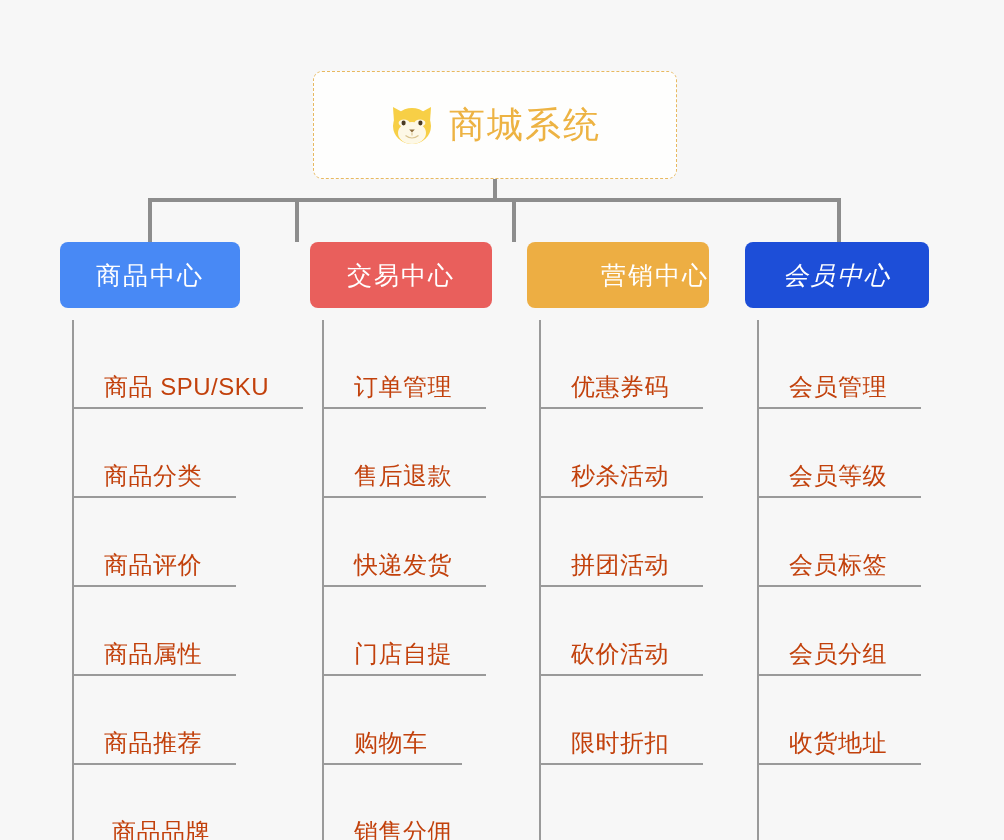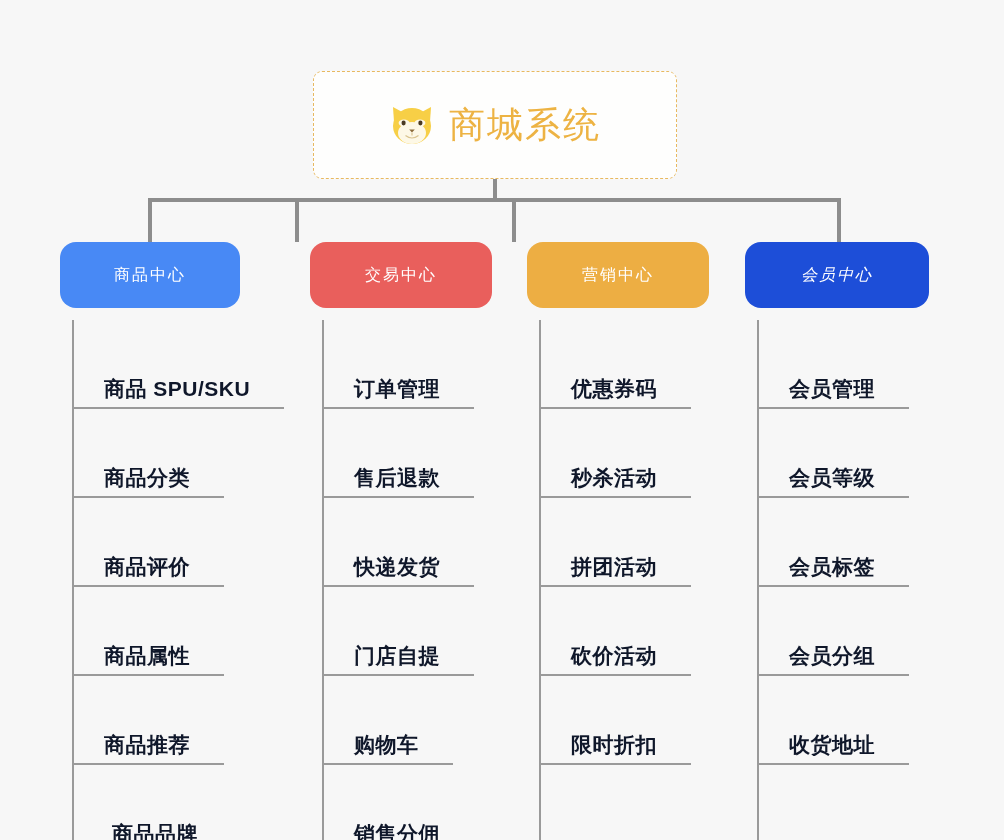--- a/index.html
+++ b/index.html
@@ -34,24 +34,24 @@
   
   .conn { position: absolute; background: #8d8d8d; }
   .conn-stem   { left: 493px; top: 142px;  width: 4px;  height: 22px; }
   .conn-bar    { left: 148px; top: 161px;  width: 693px; height: 4px; }
   .conn-drop   { top: 163px; width: 4px; height: 42px; }
 
   
   .col { position: absolute; top: 205px; }
   .cat-header {
     height: 66px;
-    border-radius: 16px;
+    border-radius: 8px;
     display: flex; align-items: center; justify-content: center;
     color: #ffffff;
-    font-size: 16px;
+    font-size: 25px;
     letter-spacing: 2px;
     line-height: 1;
     white-space: nowrap;
   }
   
   .items {
     position: relative;
     margin-top: 12px;
     padding-left: 0;
   }
@@ -67,26 +67,25 @@
     display: flex;
     align-items: flex-end;
     padding-left: 12px;
   }
   .item-inner {
     display: inline-block;
     border-bottom: 2px solid #9a9a9a;
     padding: 0 34px 7px 32px;
   }
   .item-label {
-    font-size: 21px;
-    color: #0f172a;
+    font-size: 24px;
+    color: #c2410c;
     white-space: nowrap;
     line-height: 1.1;
     letter-spacing: 0.5px;
-    font-weight: bold;
   }
 </style>
 </head>
 <body style="background: rgb(247, 247, 247);">
 
 <div id="root-canvas" style="background: rgb(247, 247, 247); margin-top: 37px;">
 
   <div class="root-node" style="border-color: rgb(232, 185, 96); background: rgb(254, 254, 253);">
     <span class="shiba-icon">
       <svg viewBox="0 0 46 42" width="46" height="42" aria-hidden="true">
@@ -168,21 +167,21 @@
       <div class="item">
           <span class="item-inner" style="border-bottom-color: rgb(154, 154, 154);"><span class="item-label">购物车</span></span>
         </div>
       <div class="item">
           <span class="item-inner" style="border-bottom-color: rgb(154, 154, 154);"><span class="item-label">销售分佣</span></span>
         </div>
     </div>
   </div>
 
   <div class="col" style="left: 527px; width: 182px;">
-    <div class="cat-header" style="background: rgb(237, 174, 67);">
+    <div class="cat-header" style="background: rgb(237, 174, 67); justify-content: flex-end;">
       <span>营销中心</span>
     </div>
     <div class="items">
       <div class="spine" style="height: 532px; background: rgb(154, 154, 154);"></div>
       <div class="item">
           <span class="item-inner" style="border-bottom-color: rgb(154, 154, 154);"><span class="item-label">优惠券码</span></span>
         </div>
       <div class="item">
           <span class="item-inner" style="border-bottom-color: rgb(154, 154, 154); text-align: center;"><span class="item-label">秒杀活动</span></span>
         </div>

